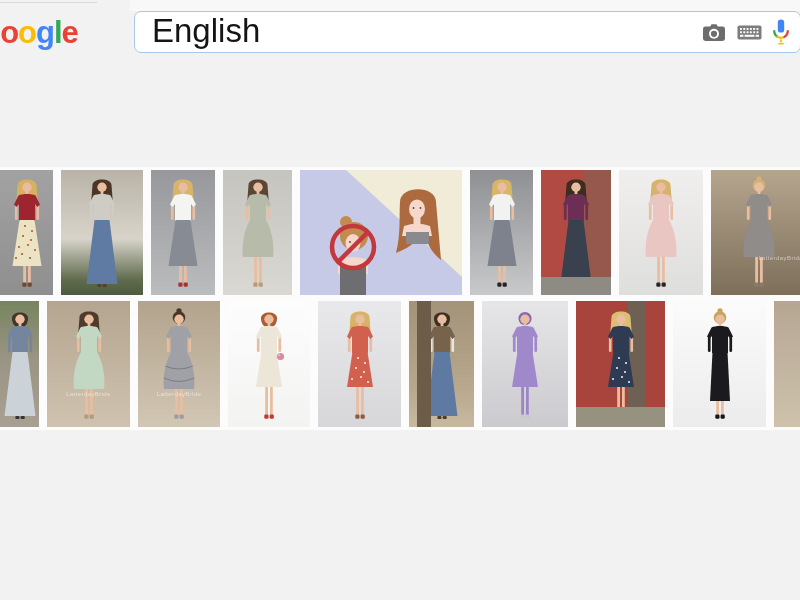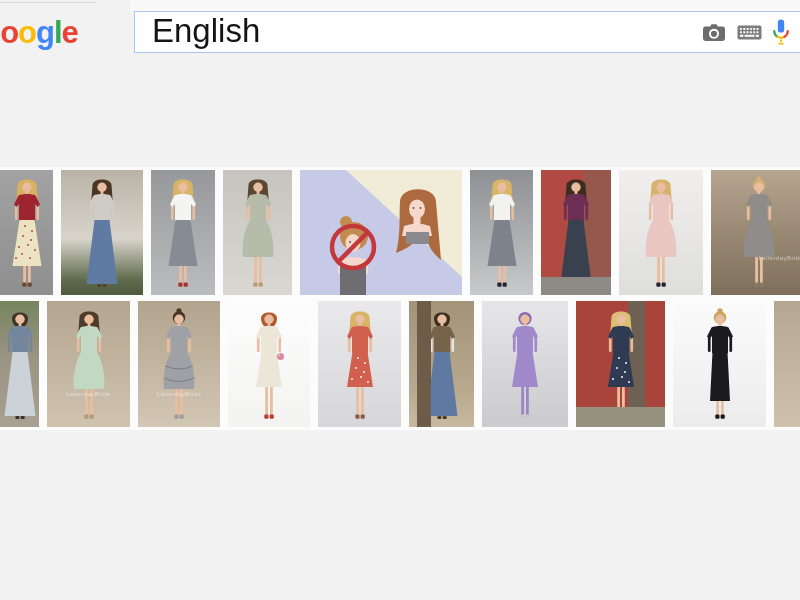--- a/index.html
+++ b/index.html
@@ -41,21 +41,21 @@
   .wm.br{right:3px;bottom:34px;}
 </style>
 </head>
 <body style="background: rgb(242, 242, 243);">
 
 <div id="stage">
   <div id="topline"></div>
   <div id="header-strip"></div>
   <div id="logo"><span style="color: rgb(66, 133, 244);">G</span><span style="color: rgb(234, 67, 53);">o</span><span style="color: rgb(251, 188, 5);">o</span><span style="color: rgb(66, 133, 244);">g</span><span style="color: rgb(52, 168, 83);">l</span><span style="color: rgb(234, 67, 53);">e</span></div>
 
-  <div id="searchbox" style="border-color: rgb(166, 200, 239);">
+  <div id="searchbox" style="border-color: rgb(166, 200, 239); border-radius: 7px;">
     <input id="search-input" spellcheck="false" value="English" style="">
     <div id="search-icons">
         <span class="sicon">
           <svg width="24" height="19" viewBox="0 0 24 19">
       <path d="M8,4 L9.5,1.2 L14.5,1.2 L16,4 Z" fill="#6d6d6d"></path>
       <rect x="1" y="3.6" width="22" height="14.4" rx="2.4" fill="#6d6d6d"></rect>
       <circle cx="12" cy="10.8" r="5" fill="#fff"></circle>
       <circle cx="12" cy="10.8" r="3.1" fill="#6d6d6d"></circle>
           </svg>
         </span>

